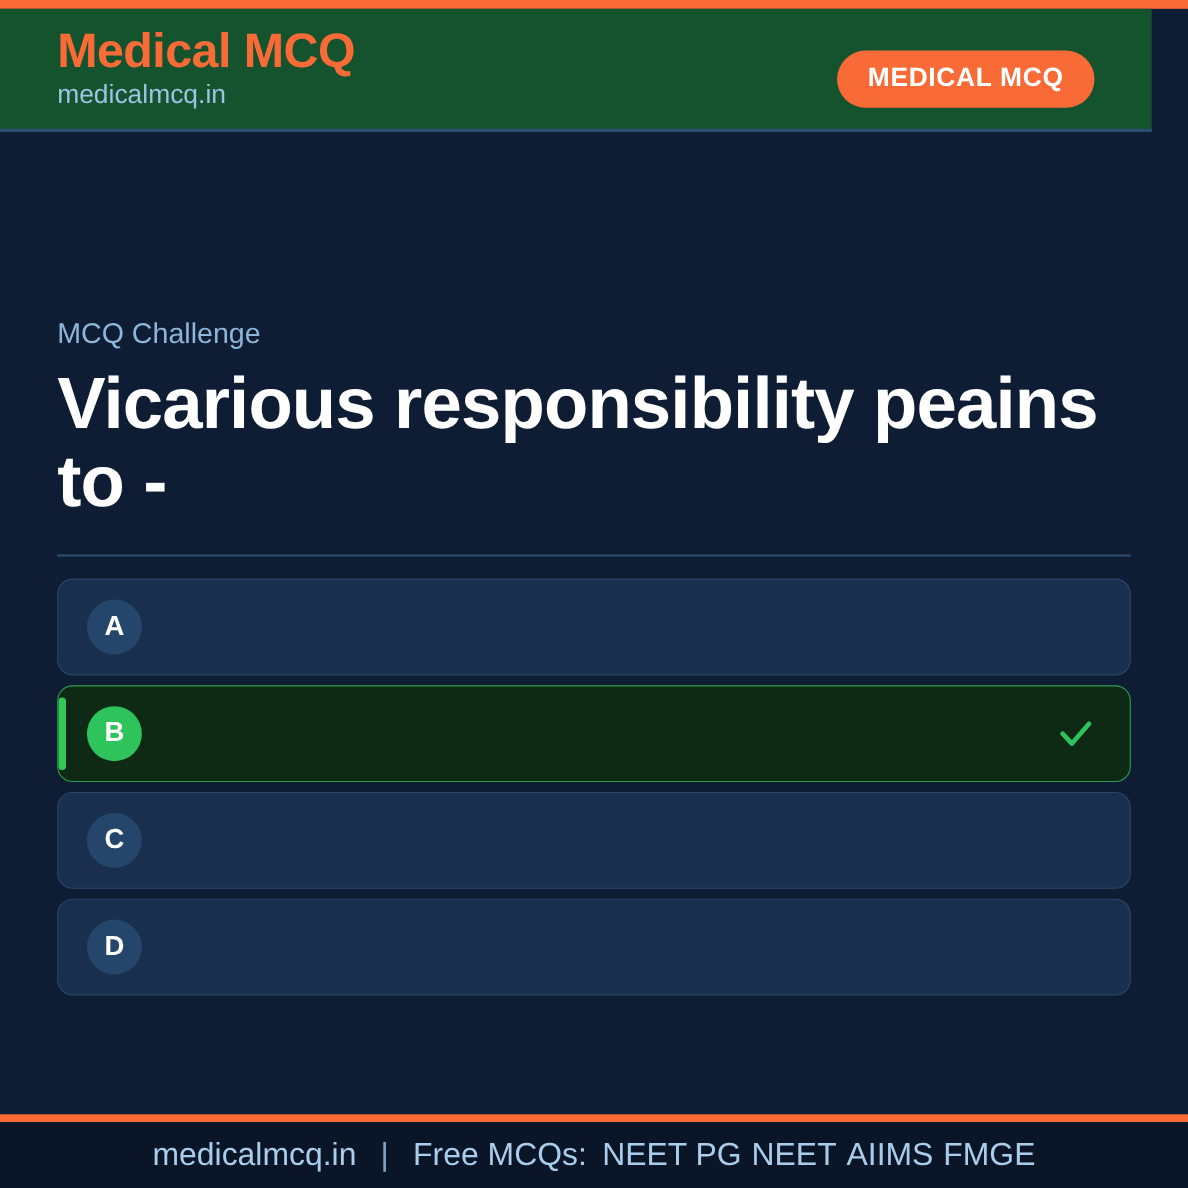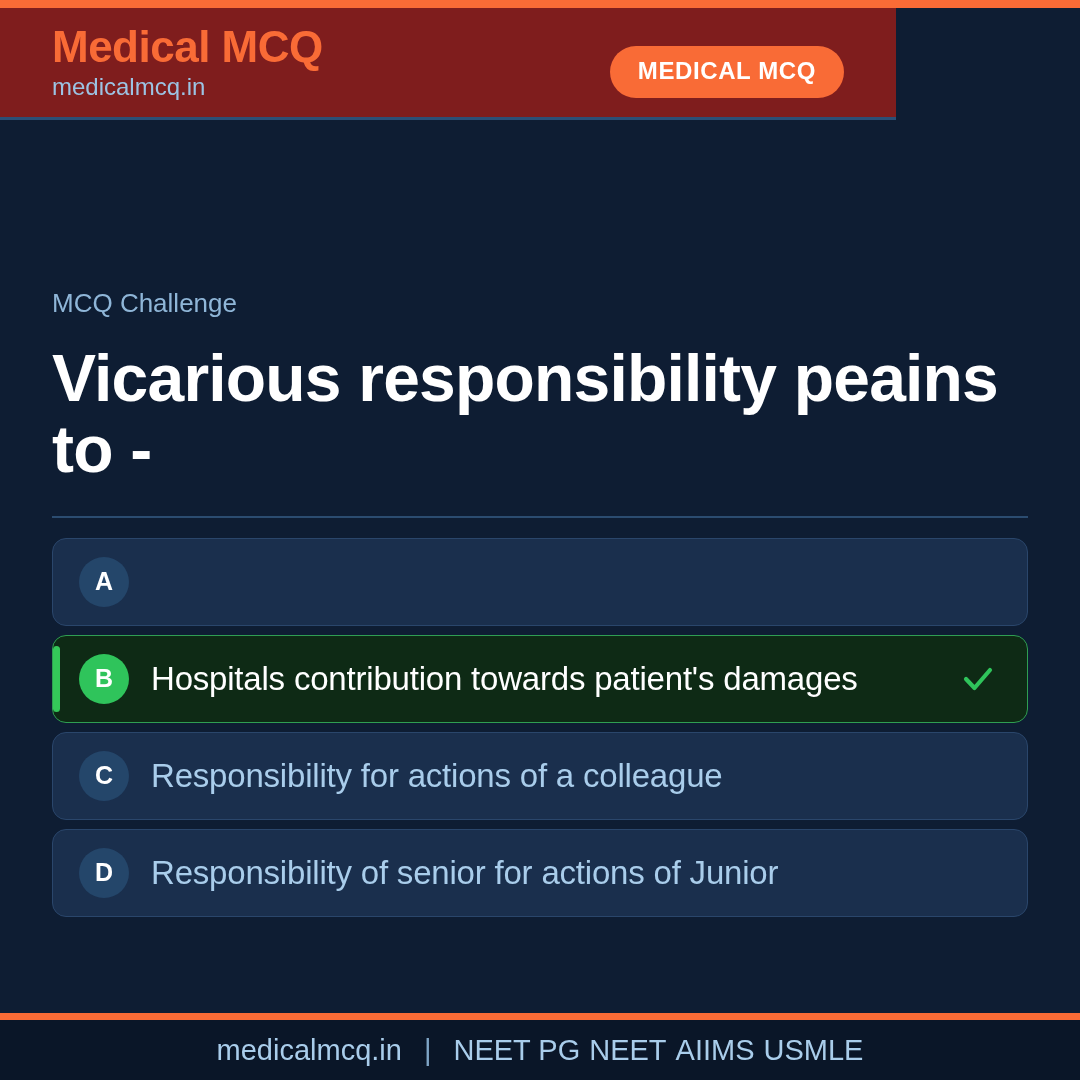--- a/index.html
+++ b/index.html
@@ -22,23 +22,23 @@
     top: 0; left: 0;
     width: 1080px;
     height: 8px;
     background: #f96b36;
   }
 
   
   .header {
     position: absolute;
     top: 8px; left: 0;
-    width: 896px;
+    width: 1047px;
     height: 112px;
-    background: #7f1d1d;
+    background: #14532d;
     border-bottom: 3px solid #2c4f76;
   }
 
   .brand {
     position: absolute;
     left: 52px;
     top: 14px;
   }
 
   .brand-title {
@@ -75,21 +75,21 @@
     position: absolute;
     left: 52px;
     top: 288px;
     width: 976px;
   }
 
   .eyebrow {
     font-size: 26px;
     color: #8fb6d8;
     line-height: 1.2;
-    margin-bottom: 24px;
+    margin-bottom: 12px;
   }
 
   .question {
     font-size: 66px;
     font-weight: bold;
     color: #ffffff;
     line-height: 1.08;
     letter-spacing: -0.8px;
     max-width: 980px;
   }
@@ -235,47 +235,45 @@
 
   <div class="options">
 
     <div class="option">
       <div class="option-badge">A</div>
     </div>
 
     <div class="option correct">
       <div class="accent-bar"></div>
       <div class="option-badge">B</div>
-      <div class="option-text">Hospitals contribution towards patient's damages</div>
       <span class="check-icon">
         <svg width="38" height="38" viewBox="0 0 38 38">
           <path d="M7 19 L15.5 28 L31 10" fill="none" stroke="#2fc45b" stroke-width="4.2" stroke-linecap="round" stroke-linejoin="round"></path>
         </svg>
       </span>
     </div>
 
     <div class="option">
       <div class="option-badge">C</div>
-      <div class="option-text">Responsibility for actions of a colleague</div>
     </div>
 
     <div class="option">
       <div class="option-badge">D</div>
-      <div class="option-text">Responsibility of senior for actions of Junior</div>
     </div>
 
   </div>
 </div>
 
 <div class="footer-accent"></div>
 
 <div class="footer">
   <div class="footer-inner">
     <span>medicalmcq.in</span>
     <span class="footer-sep">|</span>
+    <span>Free MCQs:</span>
     <span class="footer-tags">
       <span>NEET PG</span>
       <span>NEET</span>
       <span>AIIMS</span>
-      <span>USMLE</span>
+      <span>FMGE</span>
     </span>
   </div>
 </div>
 
 </body></html>

